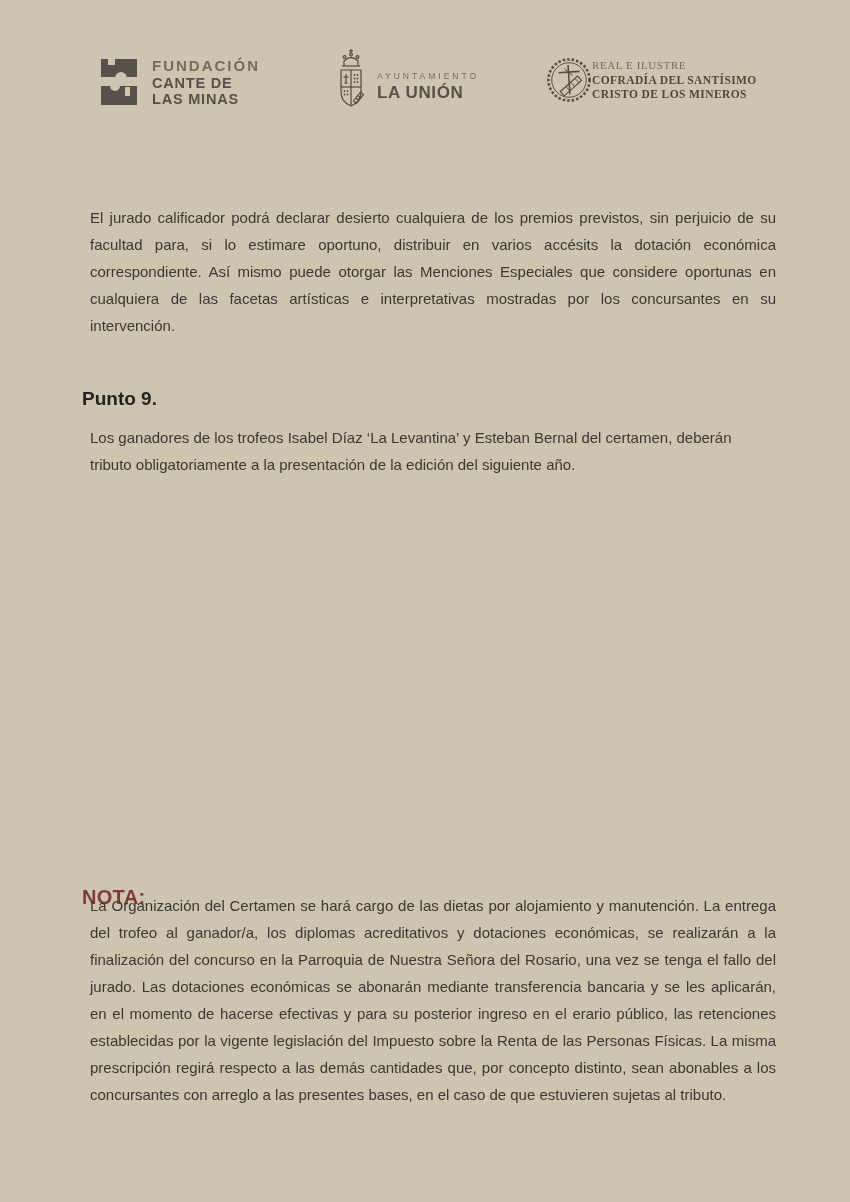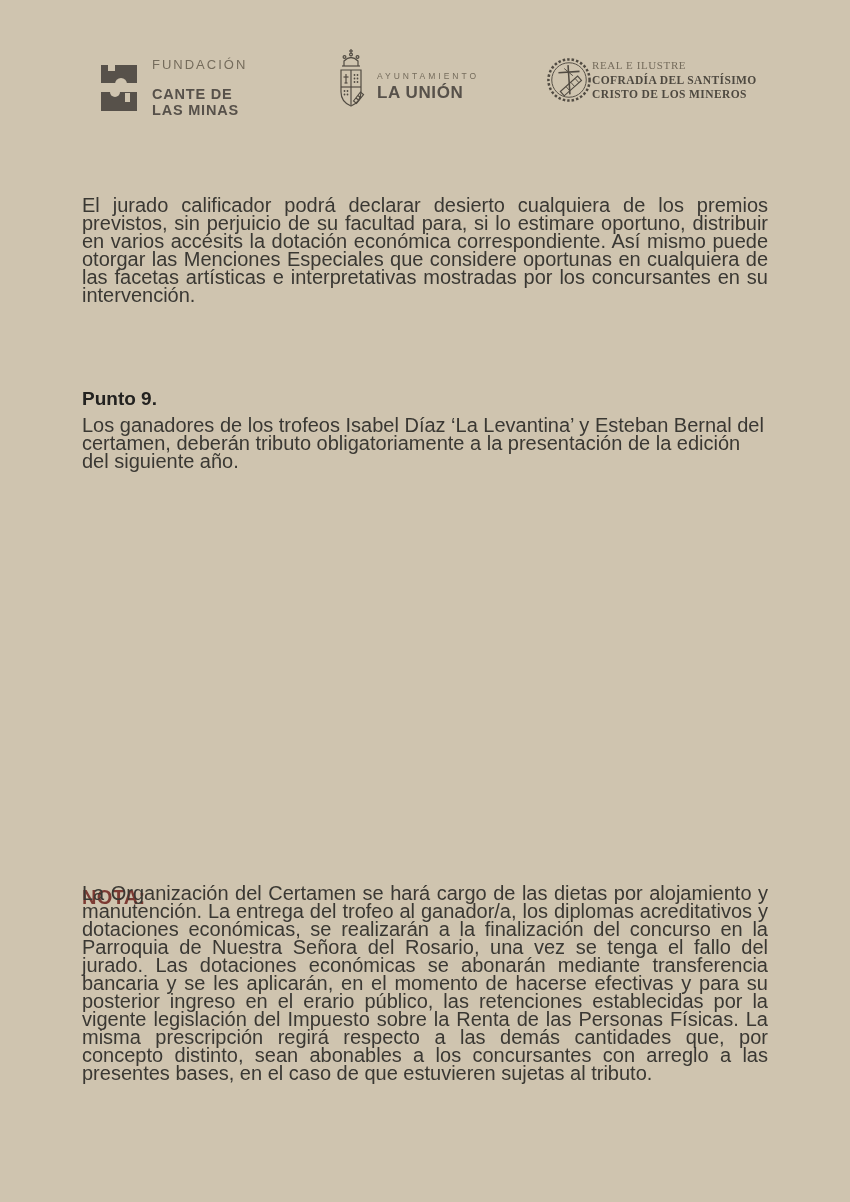--- a/index.html
+++ b/index.html
@@ -20,38 +20,38 @@
     position:relative;
     overflow:hidden;
   }
   .page{position:absolute;inset:0;}
 
   
   .logo{position:absolute;display:flex;align-items:center;}
   .logo1{left:100px;top:57px;gap:14px;}
   .logo1 svg{display:block;}
   .logo1-text{display:flex;flex-direction:column;}
-  .logo1-top{font-size:13px;letter-spacing:2px;color:var(--logo-light);margin-bottom:15px;}
+  .logo1-top{font-size:15px;letter-spacing:2px;color:var(--logo-light);margin-bottom:2px;font-weight:bold;}
   .logo1-main{font-size:14.5px;font-weight:bold;letter-spacing:0.8px;color:var(--logo-dark);line-height:15.5px;}
 
   .logo2{left:331px;top:48px;gap:6px;align-items:flex-end;}
   .logo2 svg{display:block;}
   .logo2-text{display:flex;flex-direction:column;padding-bottom:7px;}
   .logo2-top{font-size:8.5px;letter-spacing:3px;color:var(--logo-light);margin-bottom:2px;}
   .logo2-main{font-size:17px;font-weight:bold;letter-spacing:0.6px;color:var(--logo-dark);}
 
   .logo3{left:546px;top:57px;}
   .logo3 svg{display:block;}
   .logo3-text{display:flex;flex-direction:column;font-family:"Liberation Serif", serif;line-height:14.5px;}
   .logo3-l1{font-size:11px;letter-spacing:0.6px;color:var(--logo-light);}
   .logo3-l2{font-size:11.5px;letter-spacing:0.4px;font-weight:bold;color:#4e4940;}
 
   
   .content{position:absolute;left:82px;width:686px;}
-  p{margin:0;font-size:20px;line-height:18px;}
+  p{margin:8px;font-size:15px;line-height:27px;}
   .just{text-align:justify;}
   .p1{top:196px;}
   .h-punto{top:388px;font-size:19px;font-weight:bold;color:var(--head);position:absolute;left:82px;margin:0;}
   .p2{top:416px;}
   .h-nota{top:886px;font-size:20px;font-weight:bold;color:var(--nota);position:absolute;left:82px;margin:0;letter-spacing:0.3px;}
   .p3{top:884px;}
 </style>
 </head>
 <body>
 

